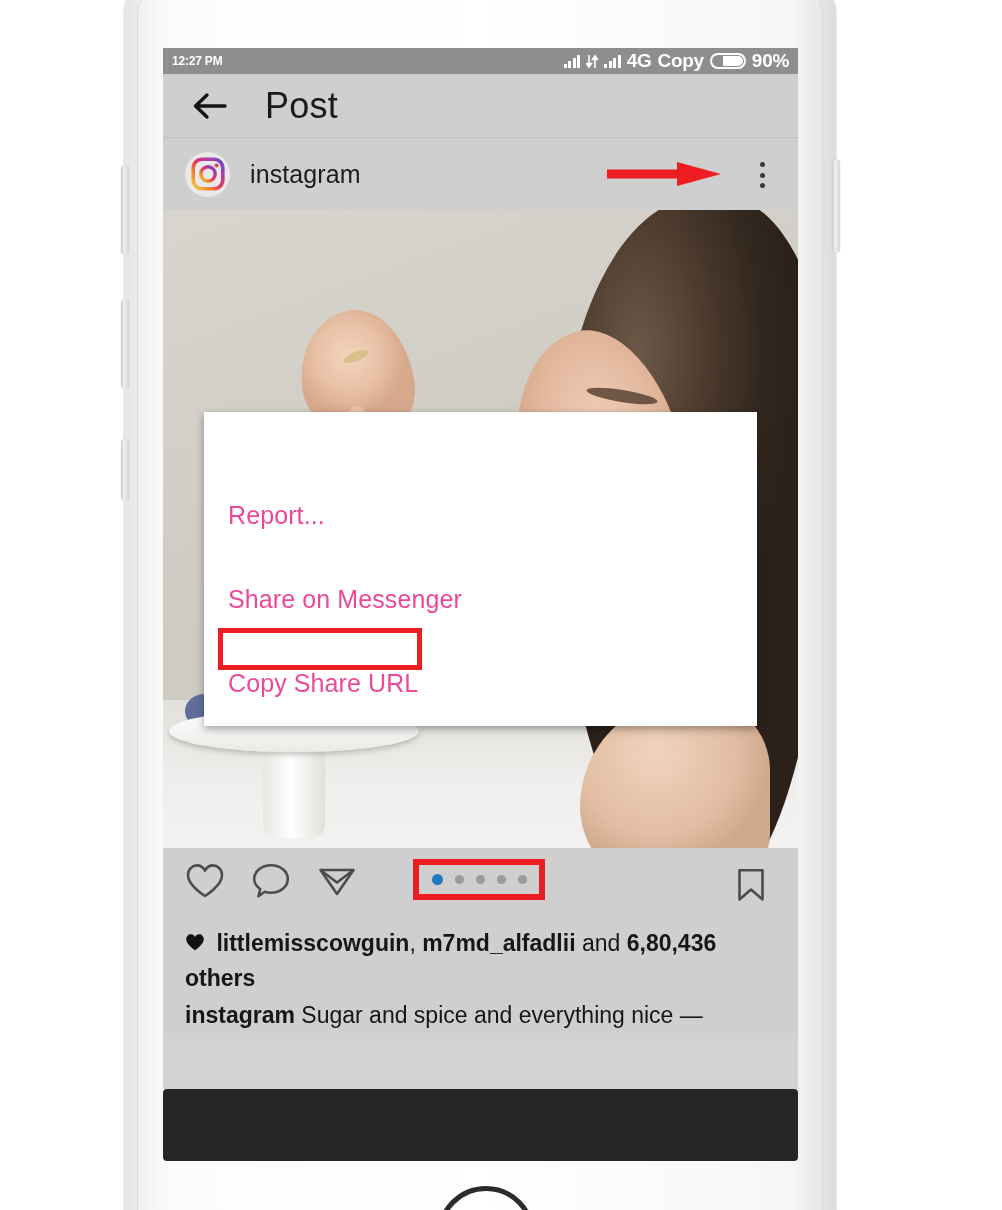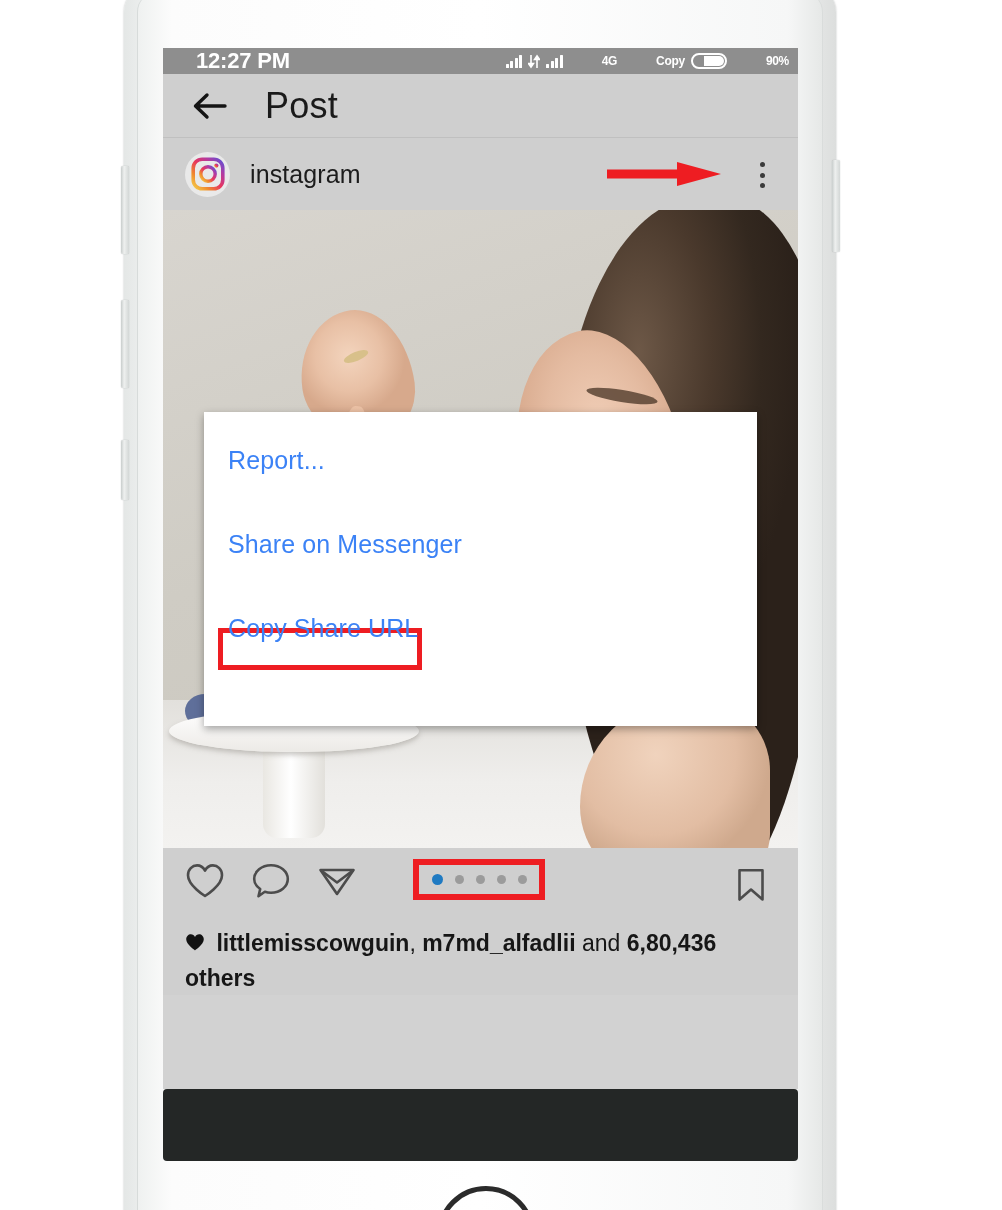--- a/index.html
+++ b/index.html
@@ -65,48 +65,46 @@
     height: 26px;
     background: #8e8e8e;
     display: flex;
     align-items: center;
     justify-content: space-between;
     padding: 0 9px;
     box-sizing: border-box;
   }
   #status-time {
     color: #ffffff;
-    font-size: 22px;
+    font-size: 12px;
     font-weight: bold;
     letter-spacing: -0.2px;
-    margin-left: 24px;
   }
   #status-right {
     display: flex;
     align-items: center;
     gap: 6px;
   }
   .sig-bars { display: flex; align-items: flex-end; gap: 1.5px; height: 14px; }
   .sig-bars i {
     display: block;
     width: 3px;
     background: #ffffff;
     border-radius: .5px;
   }
   .sig-bars i:nth-child(1){ height: 4px; }
   .sig-bars i:nth-child(2){ height: 7px; }
   .sig-bars i:nth-child(3){ height: 10px; }
   .sig-bars i:nth-child(4){ height: 13px; }
   #data-arrows { display: flex; align-items: center; gap: 1px; }
   .status-label {
     color: #ffffff;
-    font-size: 12px;
+    font-size: 19px;
     font-weight: bold;
     letter-spacing: -0.3px;
-    margin-left: 33px;
   }
   #battery-icon {
     width: 36px; height: 16px;
     border: 2px solid #ffffff;
     border-radius: 8px;
     position: relative;
     box-sizing: border-box;
     background: #8e8e8e;
   }
   #battery-icon::after {
@@ -304,25 +302,25 @@
     left: 41px;
     top: 202px;
     width: 553px;
     background: #ffffff;
     box-shadow: 0 3px 8px rgba(0,0,0,.35);
     padding: 34px 0 28px 0;
     box-sizing: border-box;
   }
   .menu-item {
     font-size: 25px;
-    color: #3b82f6;
+    color: #ec4899;
     padding: 0 5px 0 24px;
     height: 84px;
     display: flex;
-    align-items: flex-start;
+    align-items: flex-end;
     letter-spacing: .1px;
   }
   .menu-item.highlighted {
     position: relative;
   }
   .menu-item.highlighted .menu-hl-box {
     position: absolute;
     left: 14px;
     top: 14px;
     width: 204px;
@@ -559,18 +557,22 @@
   <div id="post-meta" data-name="post-meta">
     <div id="likes-row" data-name="likes-summary">
       <span data-name="heart-filled-icon" style="display:inline-block;vertical-align:-1px;margin-right:5px;">
         <svg width="20" height="19" viewBox="0 0 20 19" aria-hidden="true">
           <path d="M10 17.4 C10 17.4 1.2 11.4 1.2 6.3 C1.2 3.3 3.4 1.2 5.9 1.2 C7.7 1.2 9.2 2.3 10 3.9 C10.8 2.3 12.3 1.2 14.1 1.2 C16.6 1.2 18.8 3.3 18.8 6.3 C18.8 11.4 10 17.4 10 17.4 Z" fill="#121212"></path>
         </svg>
       </span>
       <span data-name="likes-user-1">littlemisscowguin</span><span class="light" data-name="likes-separator">, </span><span data-name="likes-user-2">m7md_alfadlii</span><span class="light" data-name="likes-and-text"> and </span><span data-name="likes-count">6,80,436</span>
       <span data-name="likes-others-text">others</span>
     </div>
+    <div id="caption-row" data-name="post-caption">
+      <span class="author" data-name="caption-author">instagram</span>
+      <span data-name="caption-text">Sugar and spice and everything nice —</span>
+    </div>
   </div>
 
 </div>
 
 <div id="bottom-black-bar" data-name="bottom-black-bar"></div>
 <div id="home-button" data-name="home-button"></div>
 
 </body></html>

